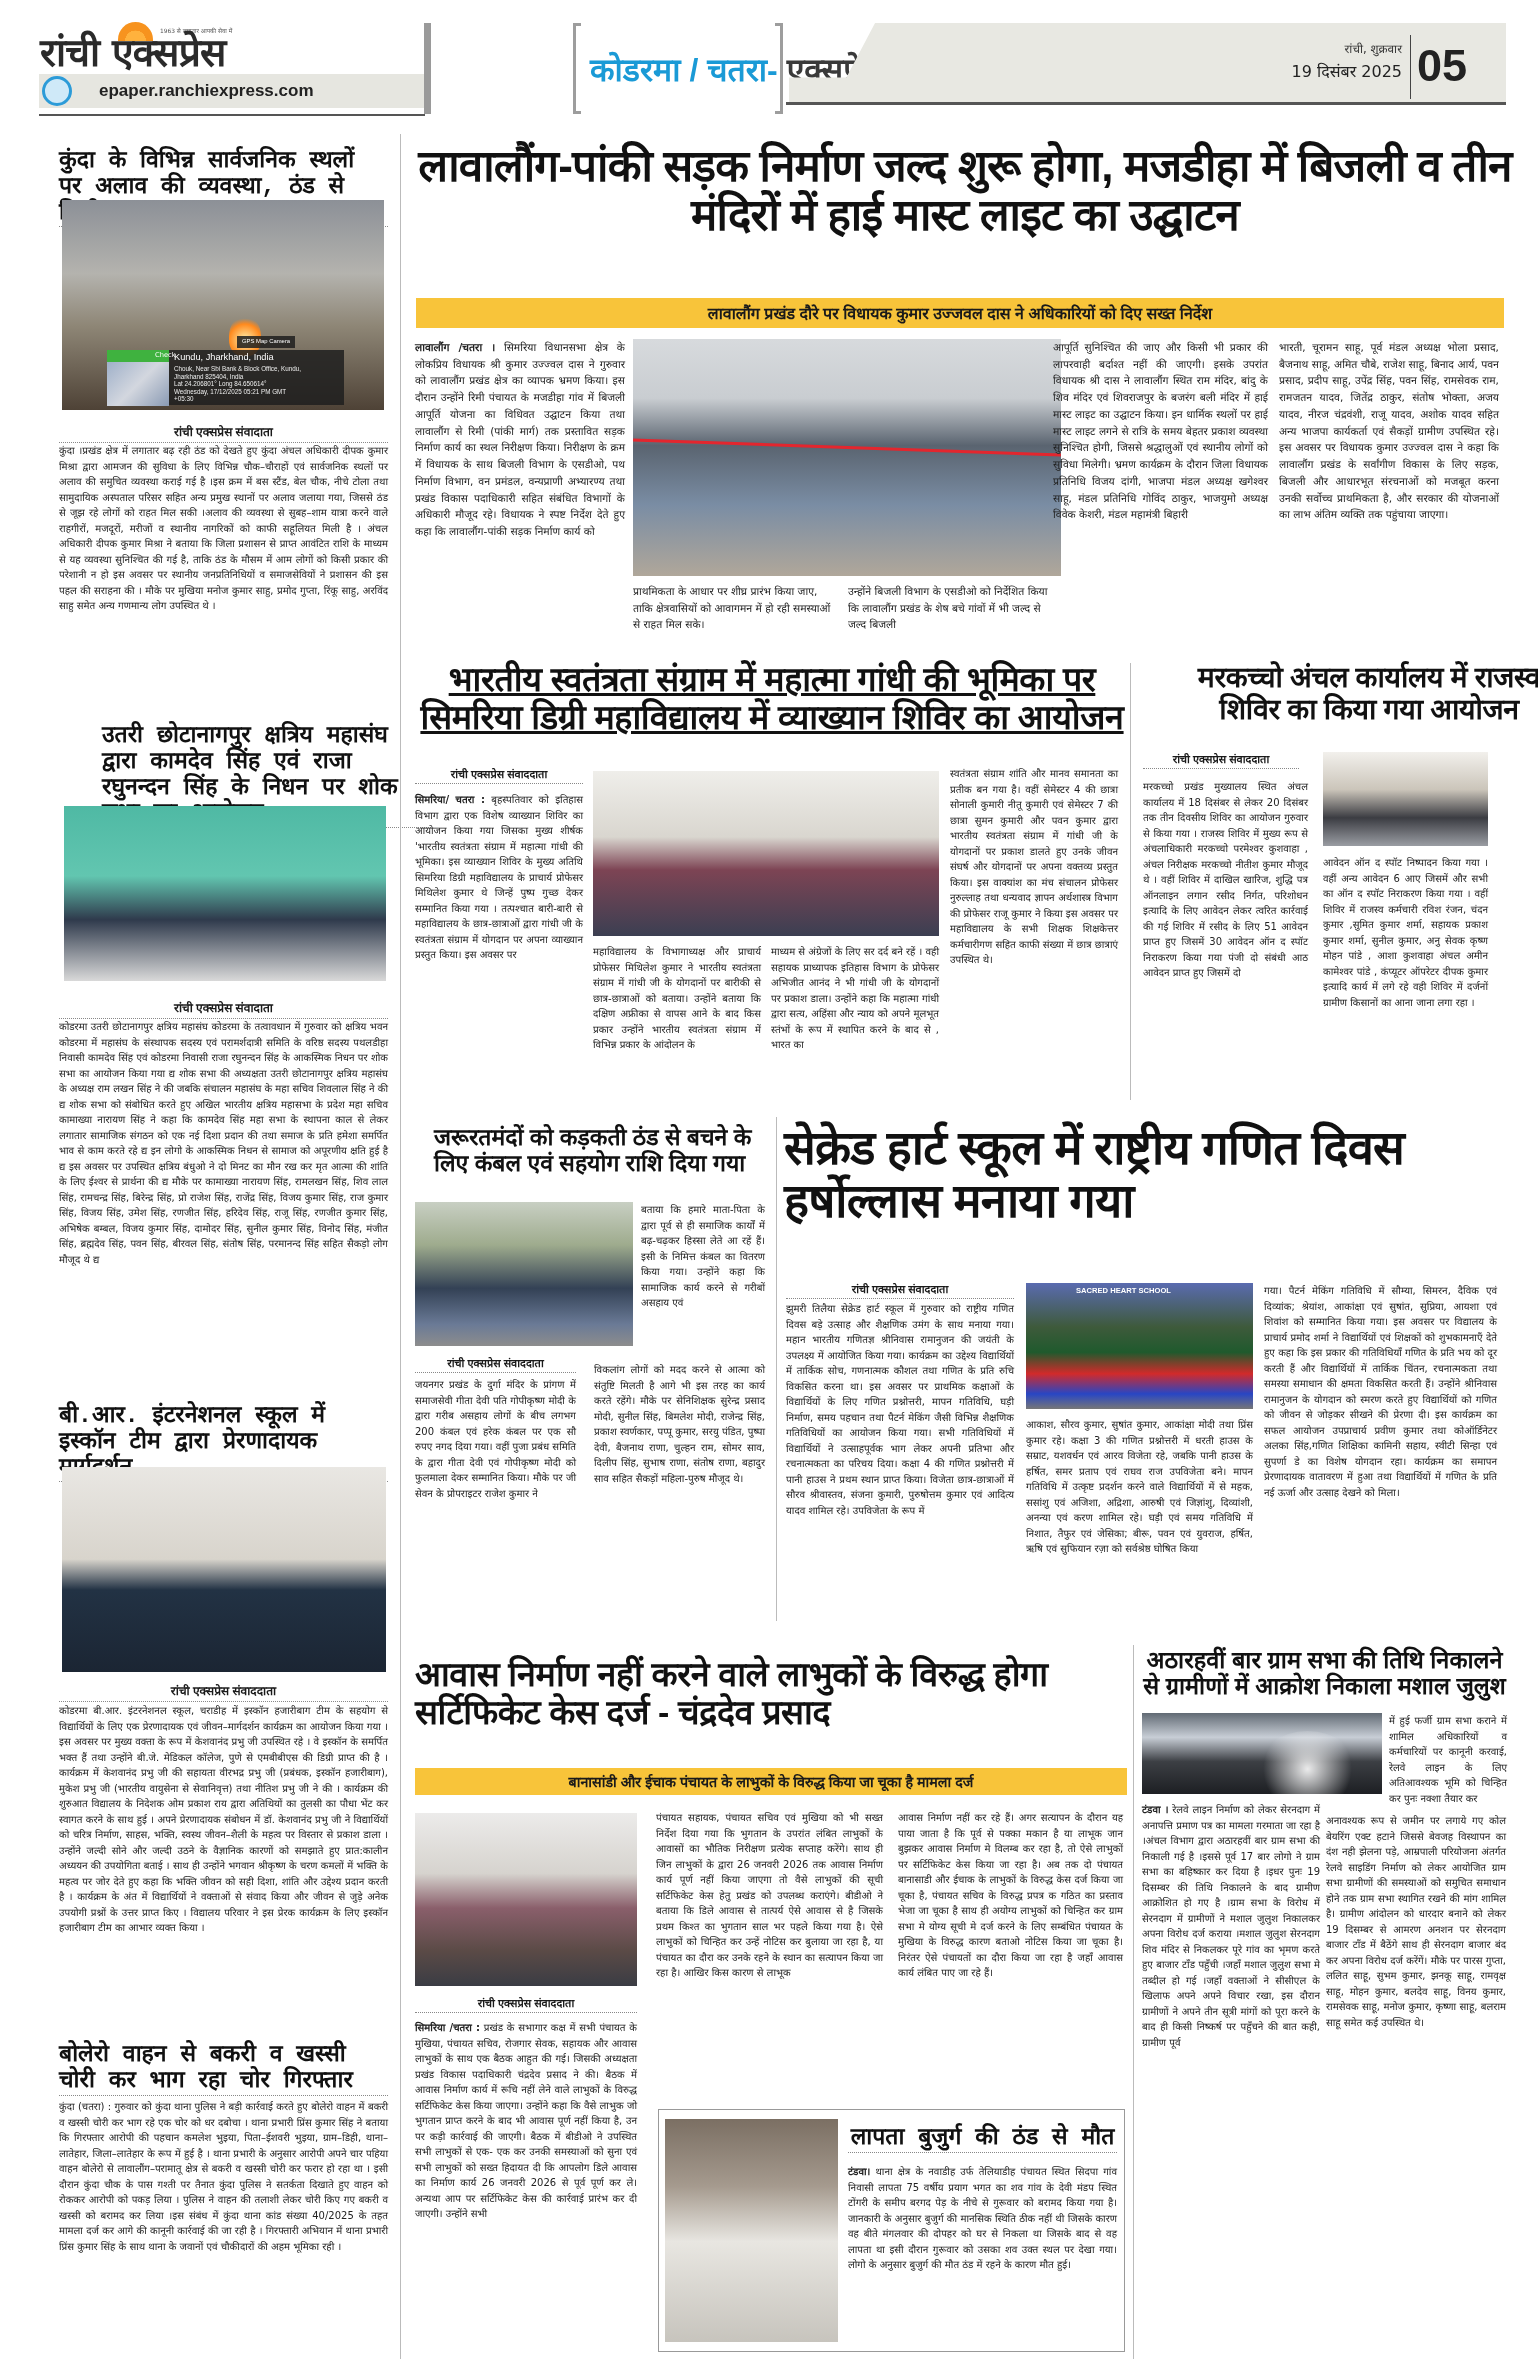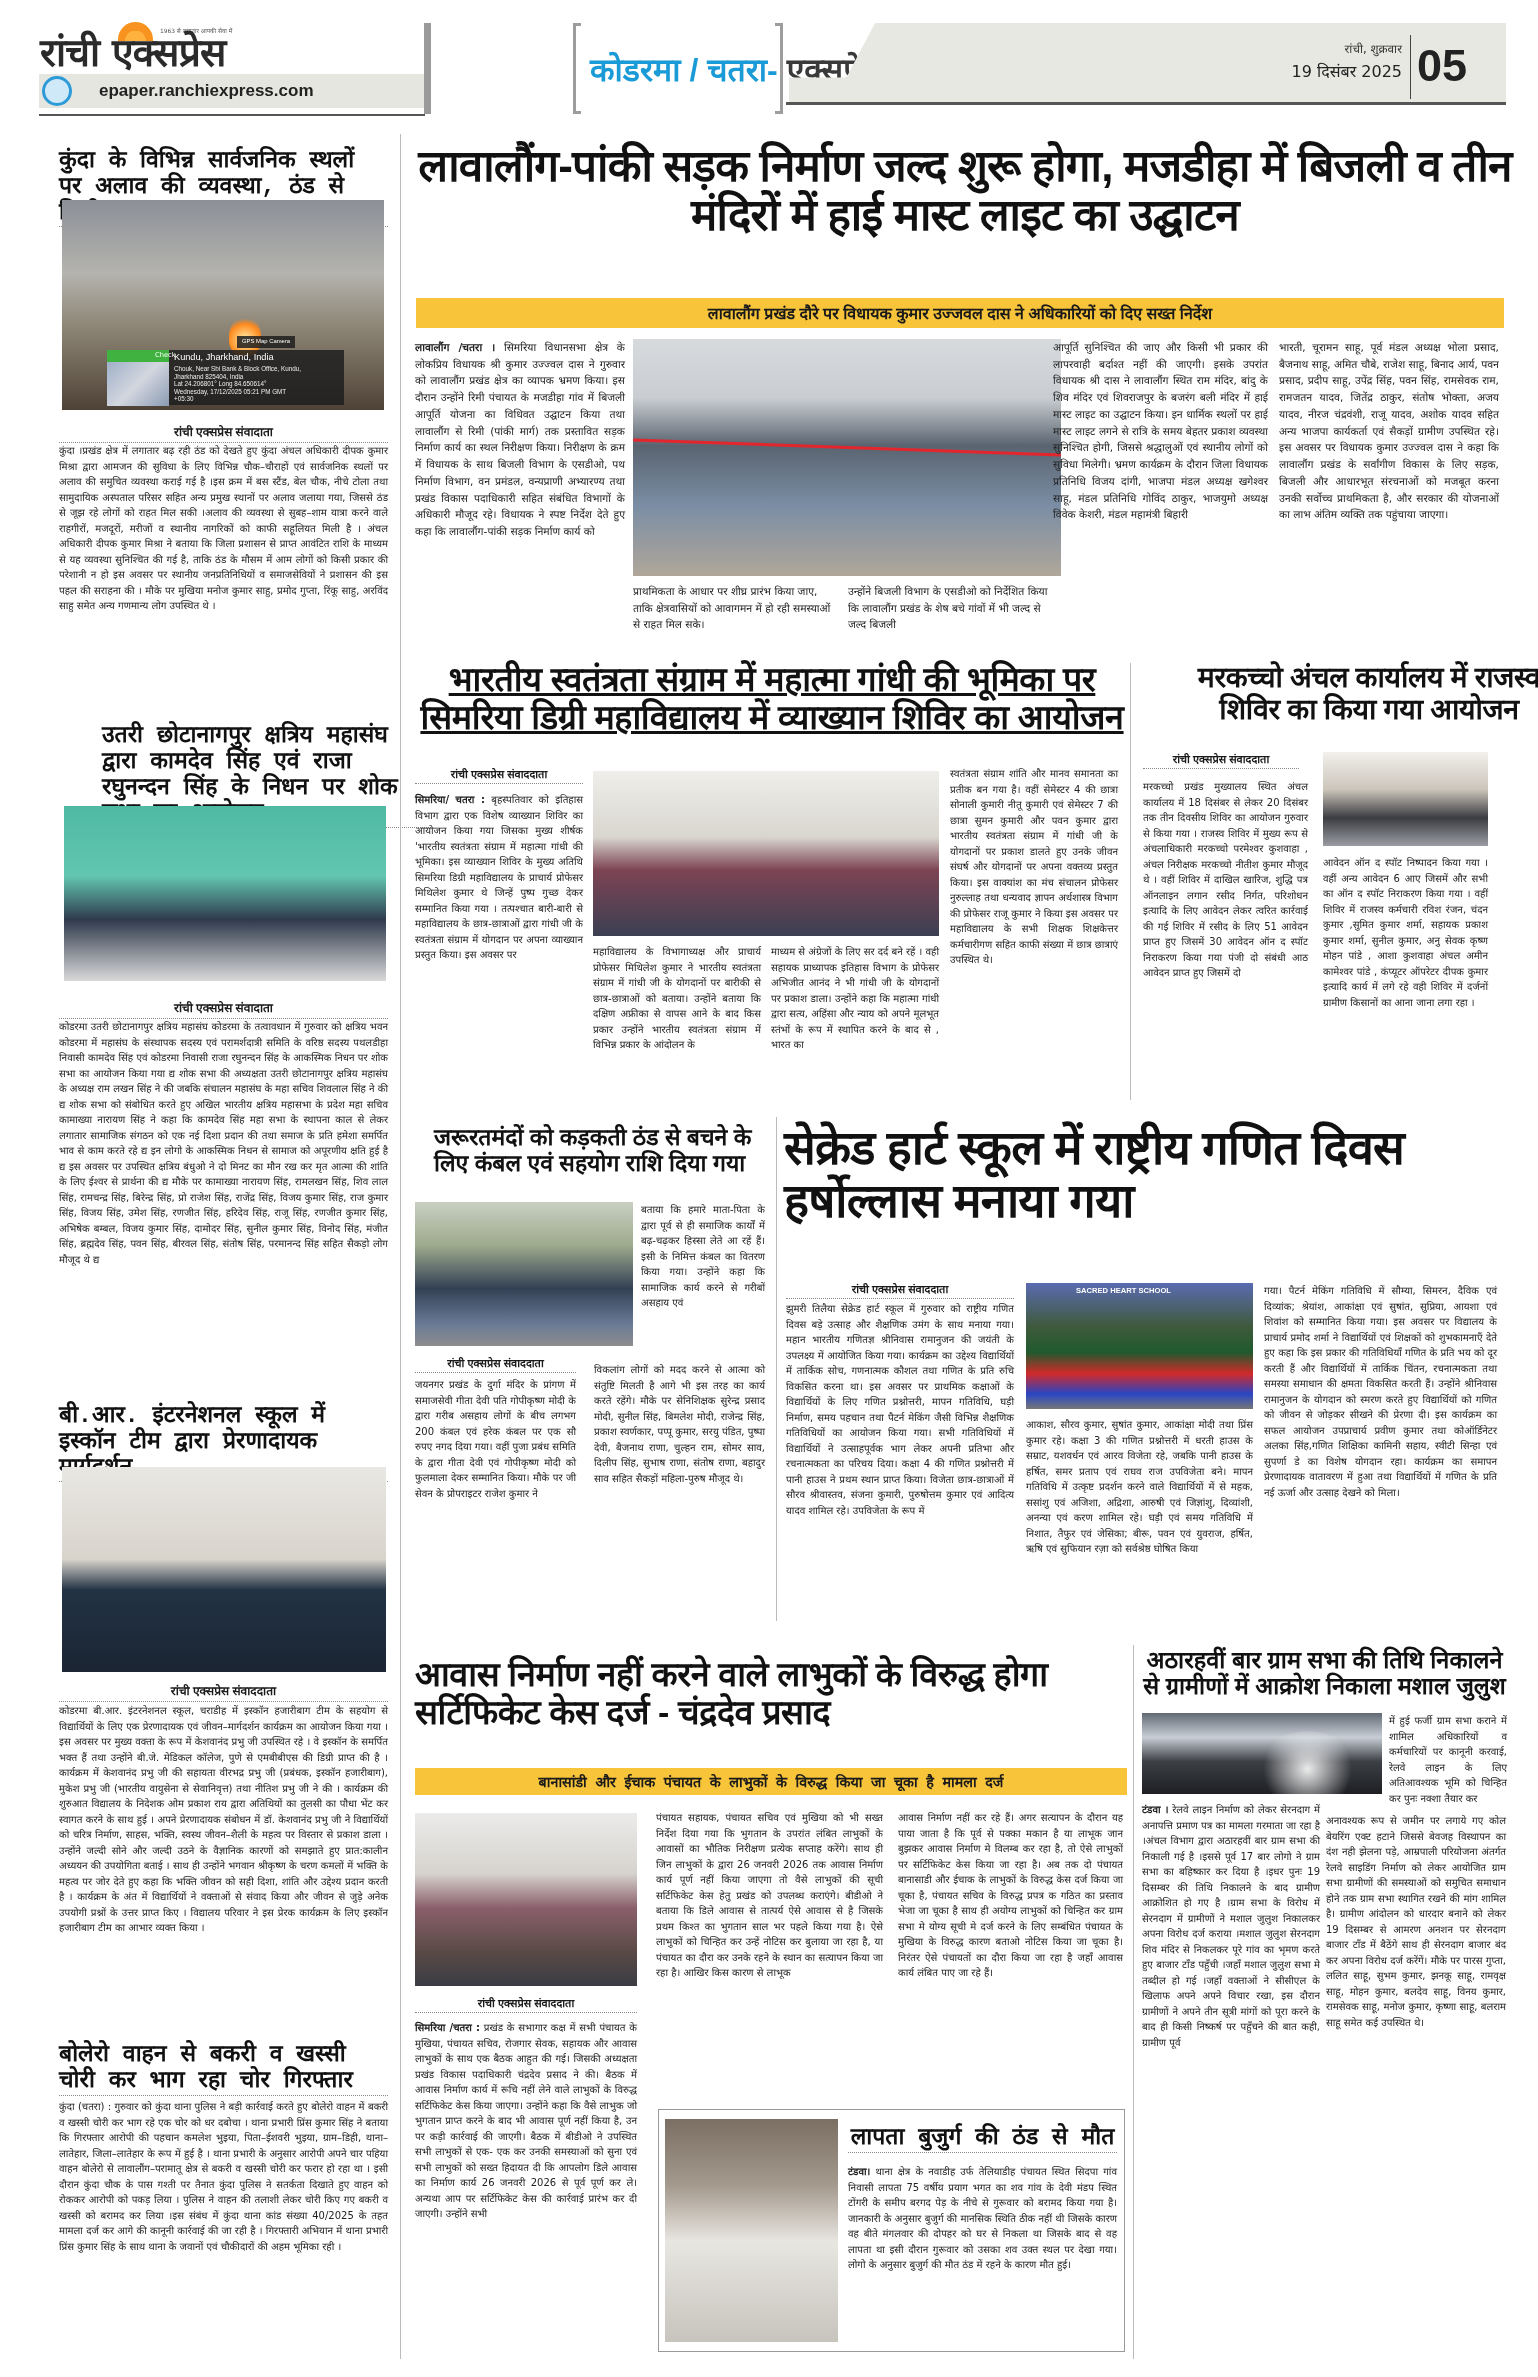--- a/index.html
+++ b/index.html
@@ -177,21 +177,21 @@
 <div class="abs hl hl-xl" style="left:784px;top:1122px;width:722px;font-size:47px;">सेक्रेड हार्ट स्कूल में राष्ट्रीय गणित दिवस हर्षोल्लास मनाया गया</div>
 <div class="abs byline" style="left:786px;top:1281px;width:228px;font-size:11px;">रांची एक्सप्रेस संवाददाता</div>
 <div class="abs body body-sm" style="left:786px;top:1301px;width:228px;">झुमरी तिलैया सेक्रेड हार्ट स्कूल में गुरुवार को राष्ट्रीय गणित दिवस बड़े उत्साह और शैक्षणिक उमंग के साथ मनाया गया। महान भारतीय गणितज्ञ श्रीनिवास रामानुजन की जयंती के उपलक्ष्य में आयोजित किया गया। कार्यक्रम का उद्देश्य विद्यार्थियों में तार्किक सोच, गणनात्मक कौशल तथा गणित के प्रति रुचि विकसित करना था। इस अवसर पर प्राथमिक कक्षाओं के विद्यार्थियों के लिए गणित प्रश्नोत्तरी, मापन गतिविधि, घड़ी निर्माण, समय पहचान तथा पैटर्न मेकिंग जैसी विभिन्न शैक्षणिक गतिविधियों का आयोजन किया गया। सभी गतिविधियों में विद्यार्थियों ने उत्साहपूर्वक भाग लेकर अपनी प्रतिभा और रचनात्मकता का परिचय दिया। कक्षा 4 की गणित प्रश्नोत्तरी में पानी हाउस ने प्रथम स्थान प्राप्त किया। विजेता छात्र-छात्राओं में सौरव श्रीवास्तव, संजना कुमारी, पुरुषोत्तम कुमार एवं आदित्य यादव शामिल रहे। उपविजेता के रूप में</div>
 <div class="abs photo ph-sacred" style="left:1026px;top:1283px;width:227px;height:126px;padding-left:32px;">
   <div style="position:absolute;left:50px;top:3.4px;color:#fff;font-size:7.6px;font-family:'Liberation Sans',sans-serif;font-weight:700;">SACRED HEART SCHOOL</div>
 </div>
 <div class="abs body body-sm" style="left:1026px;top:1417px;width:227px;">आकाश, सौरव कुमार, सुषांत कुमार, आकांक्षा मोदी तथा प्रिंस कुमार रहे। कक्षा 3 की गणित प्रश्नोत्तरी में धरती हाउस के सम्राट, यशवर्धन एवं आरव विजेता रहे, जबकि पानी हाउस के हर्षित, समर प्रताप एवं राघव राज उपविजेता बने। मापन गतिविधि में उत्कृष्ट प्रदर्शन करने वाले विद्यार्थियों में से महक, ससांशु एवं अजिशा, अद्रिशा, आरुषी एवं जिज्ञांशु, दिव्यांशी, अनन्या एवं करण शामिल रहे। घड़ी एवं समय गतिविधि में निशात, तैफुर एवं जेसिका; बीरू, पवन एवं युवराज, हर्षित, ऋषि एवं सुफियान रज़ा को सर्वश्रेष्ठ घोषित किया</div>
 <div class="abs body body-sm" style="left:1264px;top:1283px;width:233px;">गया। पैटर्न मेकिंग गतिविधि में सौम्या, सिमरन, दैविक एवं दिव्यांक; श्रेयांश, आकांक्षा एवं सुषांत, सुप्रिया, आयशा एवं शिवांश को सम्मानित किया गया। इस अवसर पर विद्यालय के प्राचार्य प्रमोद शर्मा ने विद्यार्थियों एवं शिक्षकों को शुभकामनाएँ देते हुए कहा कि इस प्रकार की गतिविधियाँ गणित के प्रति भय को दूर करती हैं और विद्यार्थियों में तार्किक चिंतन, रचनात्मकता तथा समस्या समाधान की क्षमता विकसित करती हैं। उन्होंने श्रीनिवास रामानुजन के योगदान को स्मरण करते हुए विद्यार्थियों को गणित को जीवन से जोड़कर सीखने की प्रेरणा दी। इस कार्यक्रम का सफल आयोजन उपप्राचार्य प्रवीण कुमार तथा कोऑर्डिनेटर अलका सिंह,गणित शिक्षिका कामिनी सहाय, स्वीटी सिन्हा एवं सुपर्णा डे का विशेष योगदान रहा। कार्यक्रम का समापन प्रेरणादायक वातावरण में हुआ तथा विद्यार्थियों में गणित के प्रति नई ऊर्जा और उत्साह देखने को मिला।</div>
 
 <div class="abs hl hl-l" style="left:415px;top:1655px;width:714px;font-size:34px;">आवास निर्माण नहीं करने वाले लाभुकों के विरुद्ध होगा सर्टिफिकेट केस दर्ज - चंद्रदेव प्रसाद</div>
-<div class="abs yellow-band" style="left:415px;top:1768px;width:712px;height:27px;font-size:14.3px;font-family:Liberation Mono, monospace;">बानासांडी और ईचाक पंचायत के लाभुकों के विरुद्ध किया जा चूका है मामला दर्ज</div>
+<div class="abs yellow-band" style="left:415px;top:1768px;width:712px;height:27px;font-size:14.3px;">बानासांडी और ईचाक पंचायत के लाभुकों के विरुद्ध किया जा चूका है मामला दर्ज</div>
 <div class="abs photo ph-meeting" style="left:415px;top:1813px;width:222px;height:173px;"></div>
 <div class="abs byline" style="left:415px;top:1995px;width:222px;font-size:11px;">रांची एक्सप्रेस संवाददाता</div>
 <div class="abs body body-sm" style="left:415px;top:2020px;width:222px;"><b>सिमरिया /चतरा :</b> प्रखंड के सभागार कक्ष में सभी पंचायत के मुखिया, पंचायत सचिव, रोजगार सेवक, सहायक और आवास लाभुकों के साथ एक बैठक आहुत की गई। जिसकी अध्यक्षता प्रखंड विकास पदाधिकारी चंद्रदेव प्रसाद ने की। बैठक में आवास निर्माण कार्य में रूचि नहीं लेने वाले लाभुकों के विरुद्ध सर्टिफिकेट केस किया जाएगा। उन्होंने कहा कि वैसे लाभुक जो भुगतान प्राप्त करने के बाद भी आवास पूर्ण नहीं किया है, उन पर कड़ी कार्रवाई की जाएगी। बैठक में बीडीओ ने उपस्थित सभी लाभुकों से एक- एक कर उनकी समस्याओं को सुना एवं सभी लाभुकों को सख्त हिदायत दी कि आपलोग डिले आवास का निर्माण कार्य 26 जनवरी 2026 से पूर्व पूर्ण कर ले। अन्यथा आप पर सर्टिफिकेट केस की कार्रवाई प्रारंभ कर दी जाएगी। उन्होंने सभी</div>
 <div class="abs body body-sm" style="left:656px;top:1810px;width:227px;">पंचायत सहायक, पंचायत सचिव एवं मुखिया को भी सख्त निर्देश दिया गया कि भुगतान के उपरांत लंबित लाभुकों के आवासों का भौतिक निरीक्षण प्रत्येक सप्ताह करेंगे। साथ ही जिन लाभुकों के द्वारा 26 जनवरी 2026 तक आवास निर्माण कार्य पूर्ण नहीं किया जाएगा तो वैसे लाभुकों की सूची सर्टिफिकेट केस हेतु प्रखंड को उपलब्ध कराएंगे। बीडीओ ने बताया कि डिले आवास से तात्पर्य ऐसे आवास से है जिसके प्रथम किश्त का भुगतान साल भर पहले किया गया है। ऐसे लाभुकों को चिन्हित कर उन्हें नोटिस कर बुलाया जा रहा है, या पंचायत का दौरा कर उनके रहने के स्थान का सत्यापन किया जा रहा है। आखिर किस कारण से लाभूक</div>
 <div class="abs body body-sm" style="left:898px;top:1810px;width:225px;">आवास निर्माण नहीं कर रहे हैं। अगर सत्यापन के दौरान यह पाया जाता है कि पूर्व से पक्का मकान है या लाभूक जान बुझकर आवास निर्माण मे विलम्ब कर रहा है, तो ऐसे लाभुकों पर सर्टिफिकेट केस किया जा रहा है। अब तक दो पंचायत बानासाडी और ईचाक के लाभुकों के विरुद्ध केस दर्ज किया जा चूका है, पंचायत सचिव के विरुद्ध प्रपत्र क गठित का प्रस्ताव भेजा जा चूका है साथ ही अयोग्य लाभुकों को चिन्हित कर ग्राम सभा मे योग्य सूची मे दर्ज करने के लिए सम्बंधित पंचायत के मुखिया के विरुद्ध कारण बताओ नोटिस किया जा चूका है। निरंतर ऐसे पंचायतों का दौरा किया जा रहा है जहाँ आवास कार्य लंबित पाए जा रहे हैं।</div>
 
 <div class="abs box-frame" style="left:658px;top:2109px;width:467px;height:243px;"></div>
 <div class="abs photo ph-elder" style="left:665px;top:2119px;width:173px;height:223px;"></div>
 <div class="abs hl hl-m underline-dots center" style="left:848px;top:2126px;width:269px;">लापता बुजुर्ग की ठंड से मौत</div>
 <div class="abs body body-sm" style="left:848px;top:2164px;width:269px;"><b>टंडवा।</b> थाना क्षेत्र के नवाडीह उर्फ तेलियाडीह पंचायत स्थित सिदपा गांव निवासी लापता 75 वर्षीय प्रयाग भगत का शव गांव के देवी मंडप स्थित टोंगरी के समीप बरगद पेड़ के नीचे से गुरूवार को बरामद किया गया है। जानकारी के अनुसार बुजुर्ग की मानसिक स्थिति ठीक नहीं थी जिसके कारण वह बीते मंगलवार की दोपहर को घर से निकला था जिसके बाद से वह लापता था इसी दौरान गुरूवार को उसका शव उक्त स्थल पर देखा गया। लोगो के अनुसार बुजुर्ग की मौत ठंड में रहने के कारण मौत हुई।</div>

